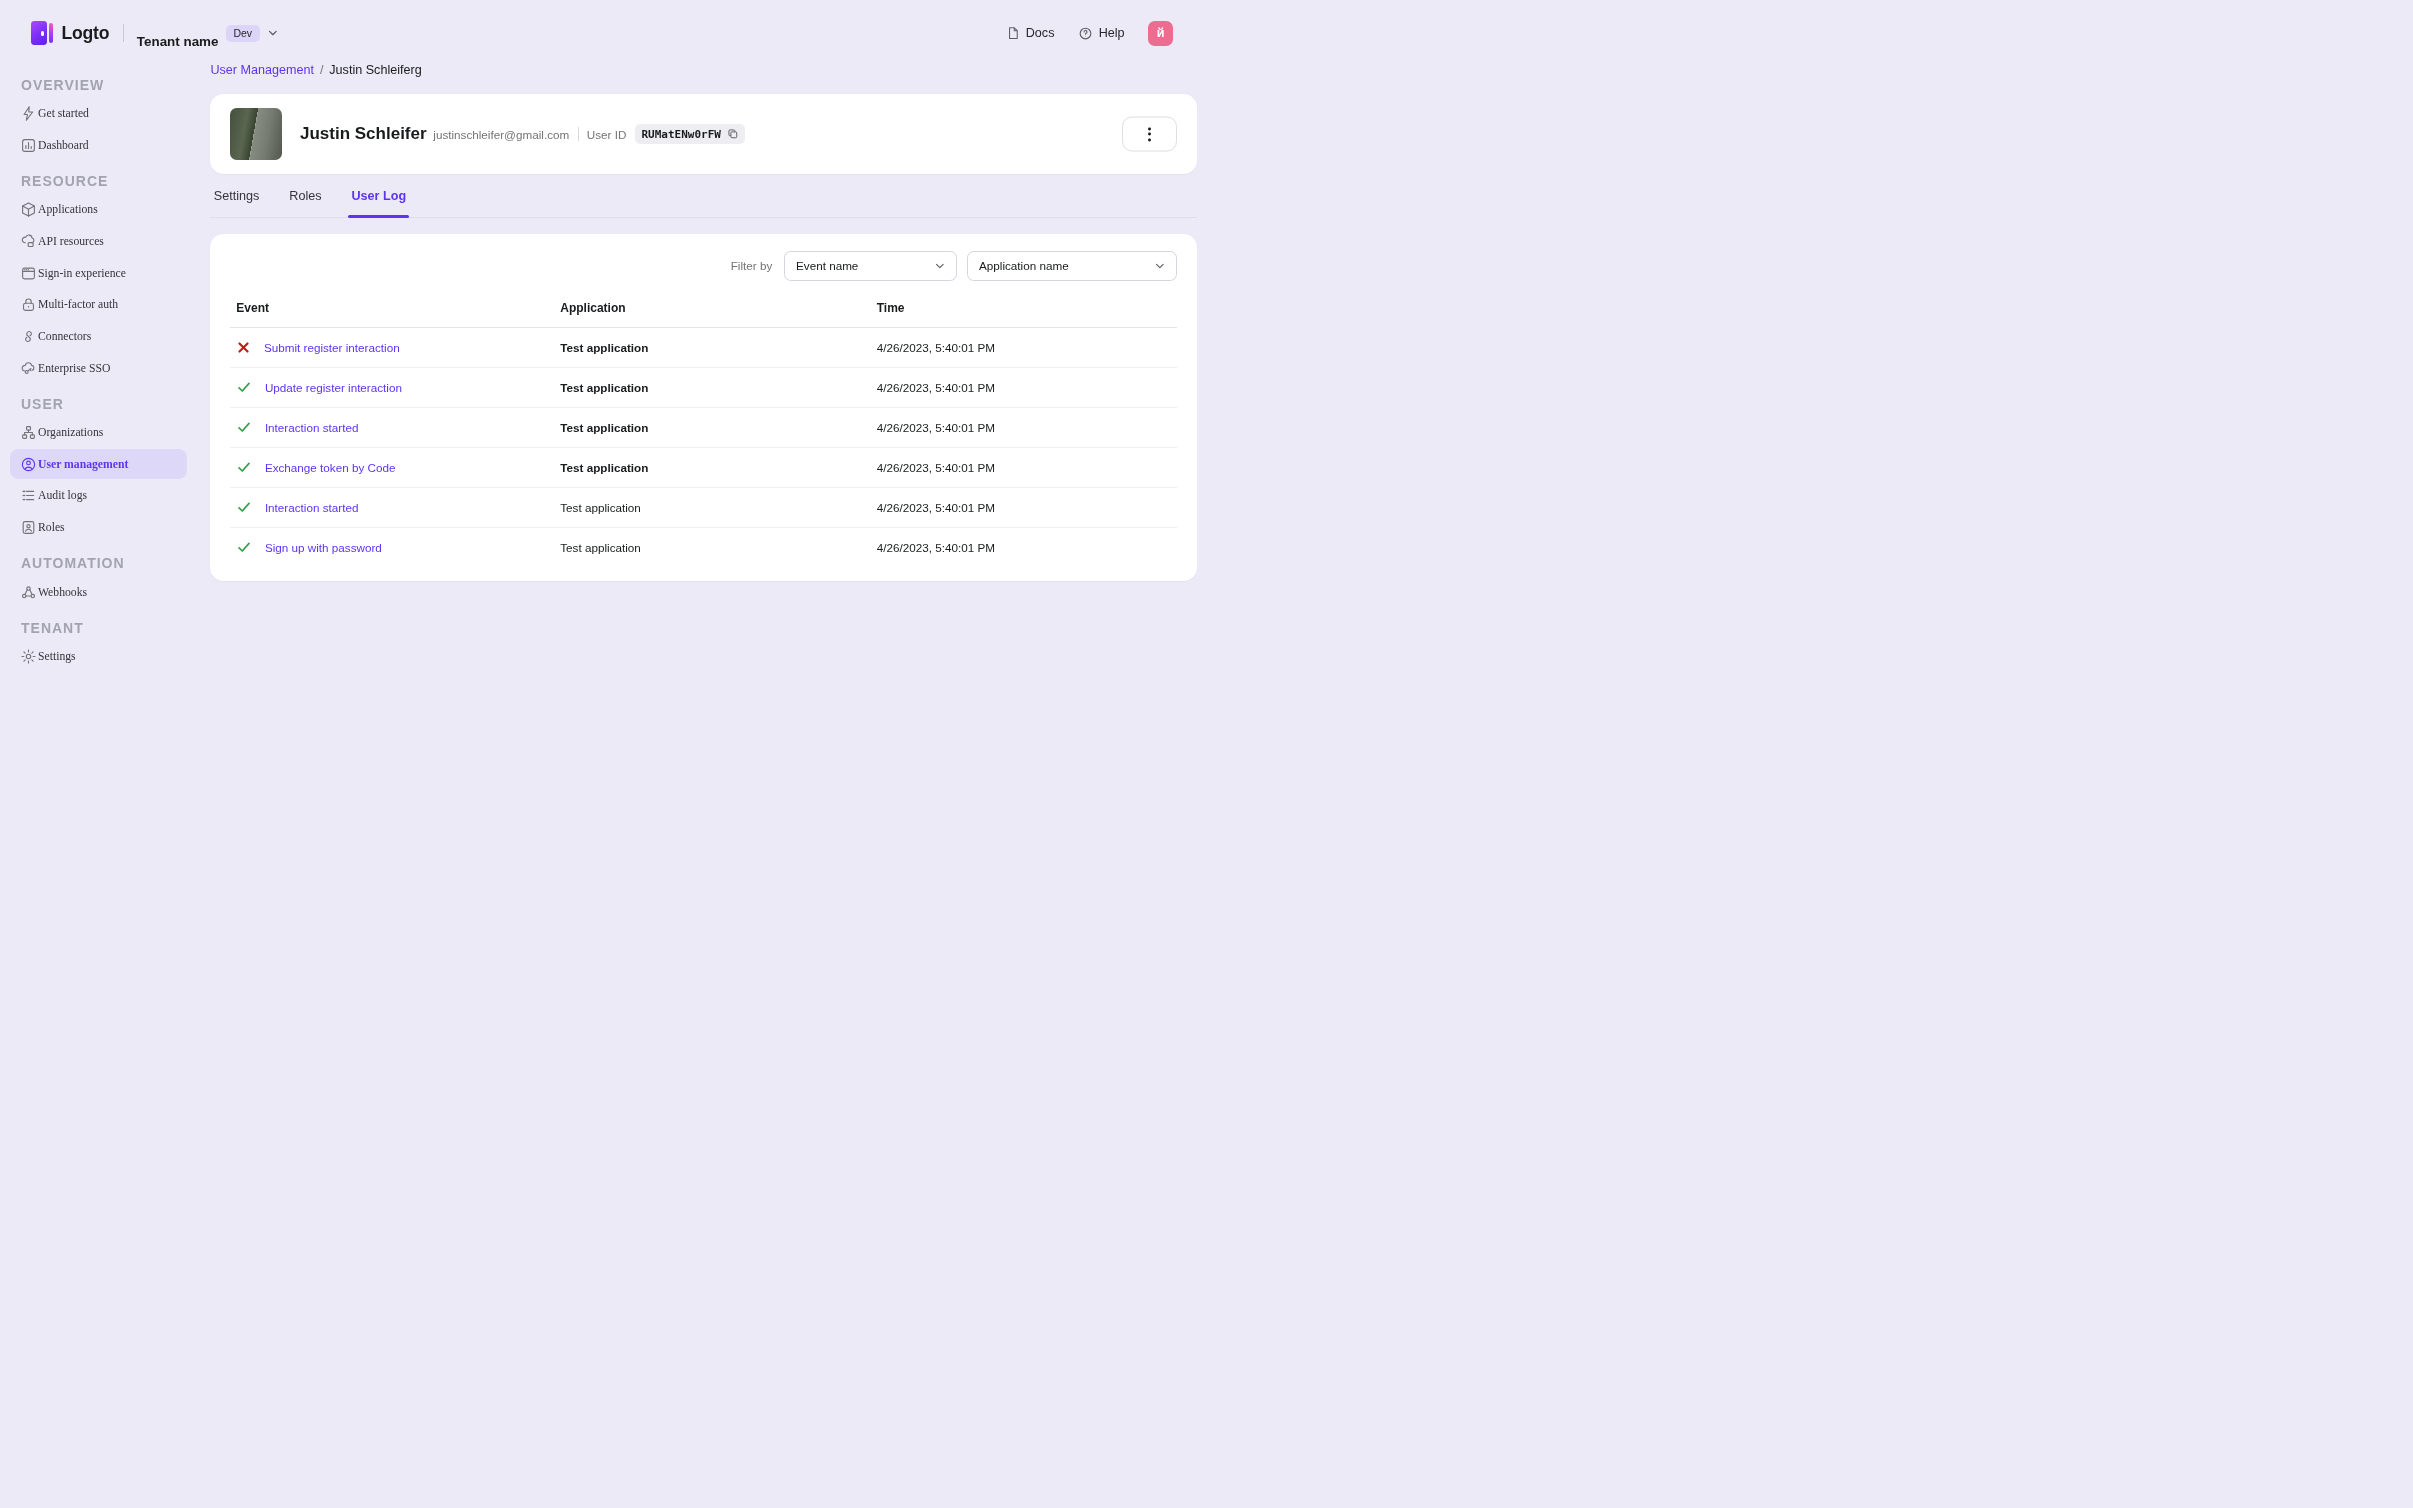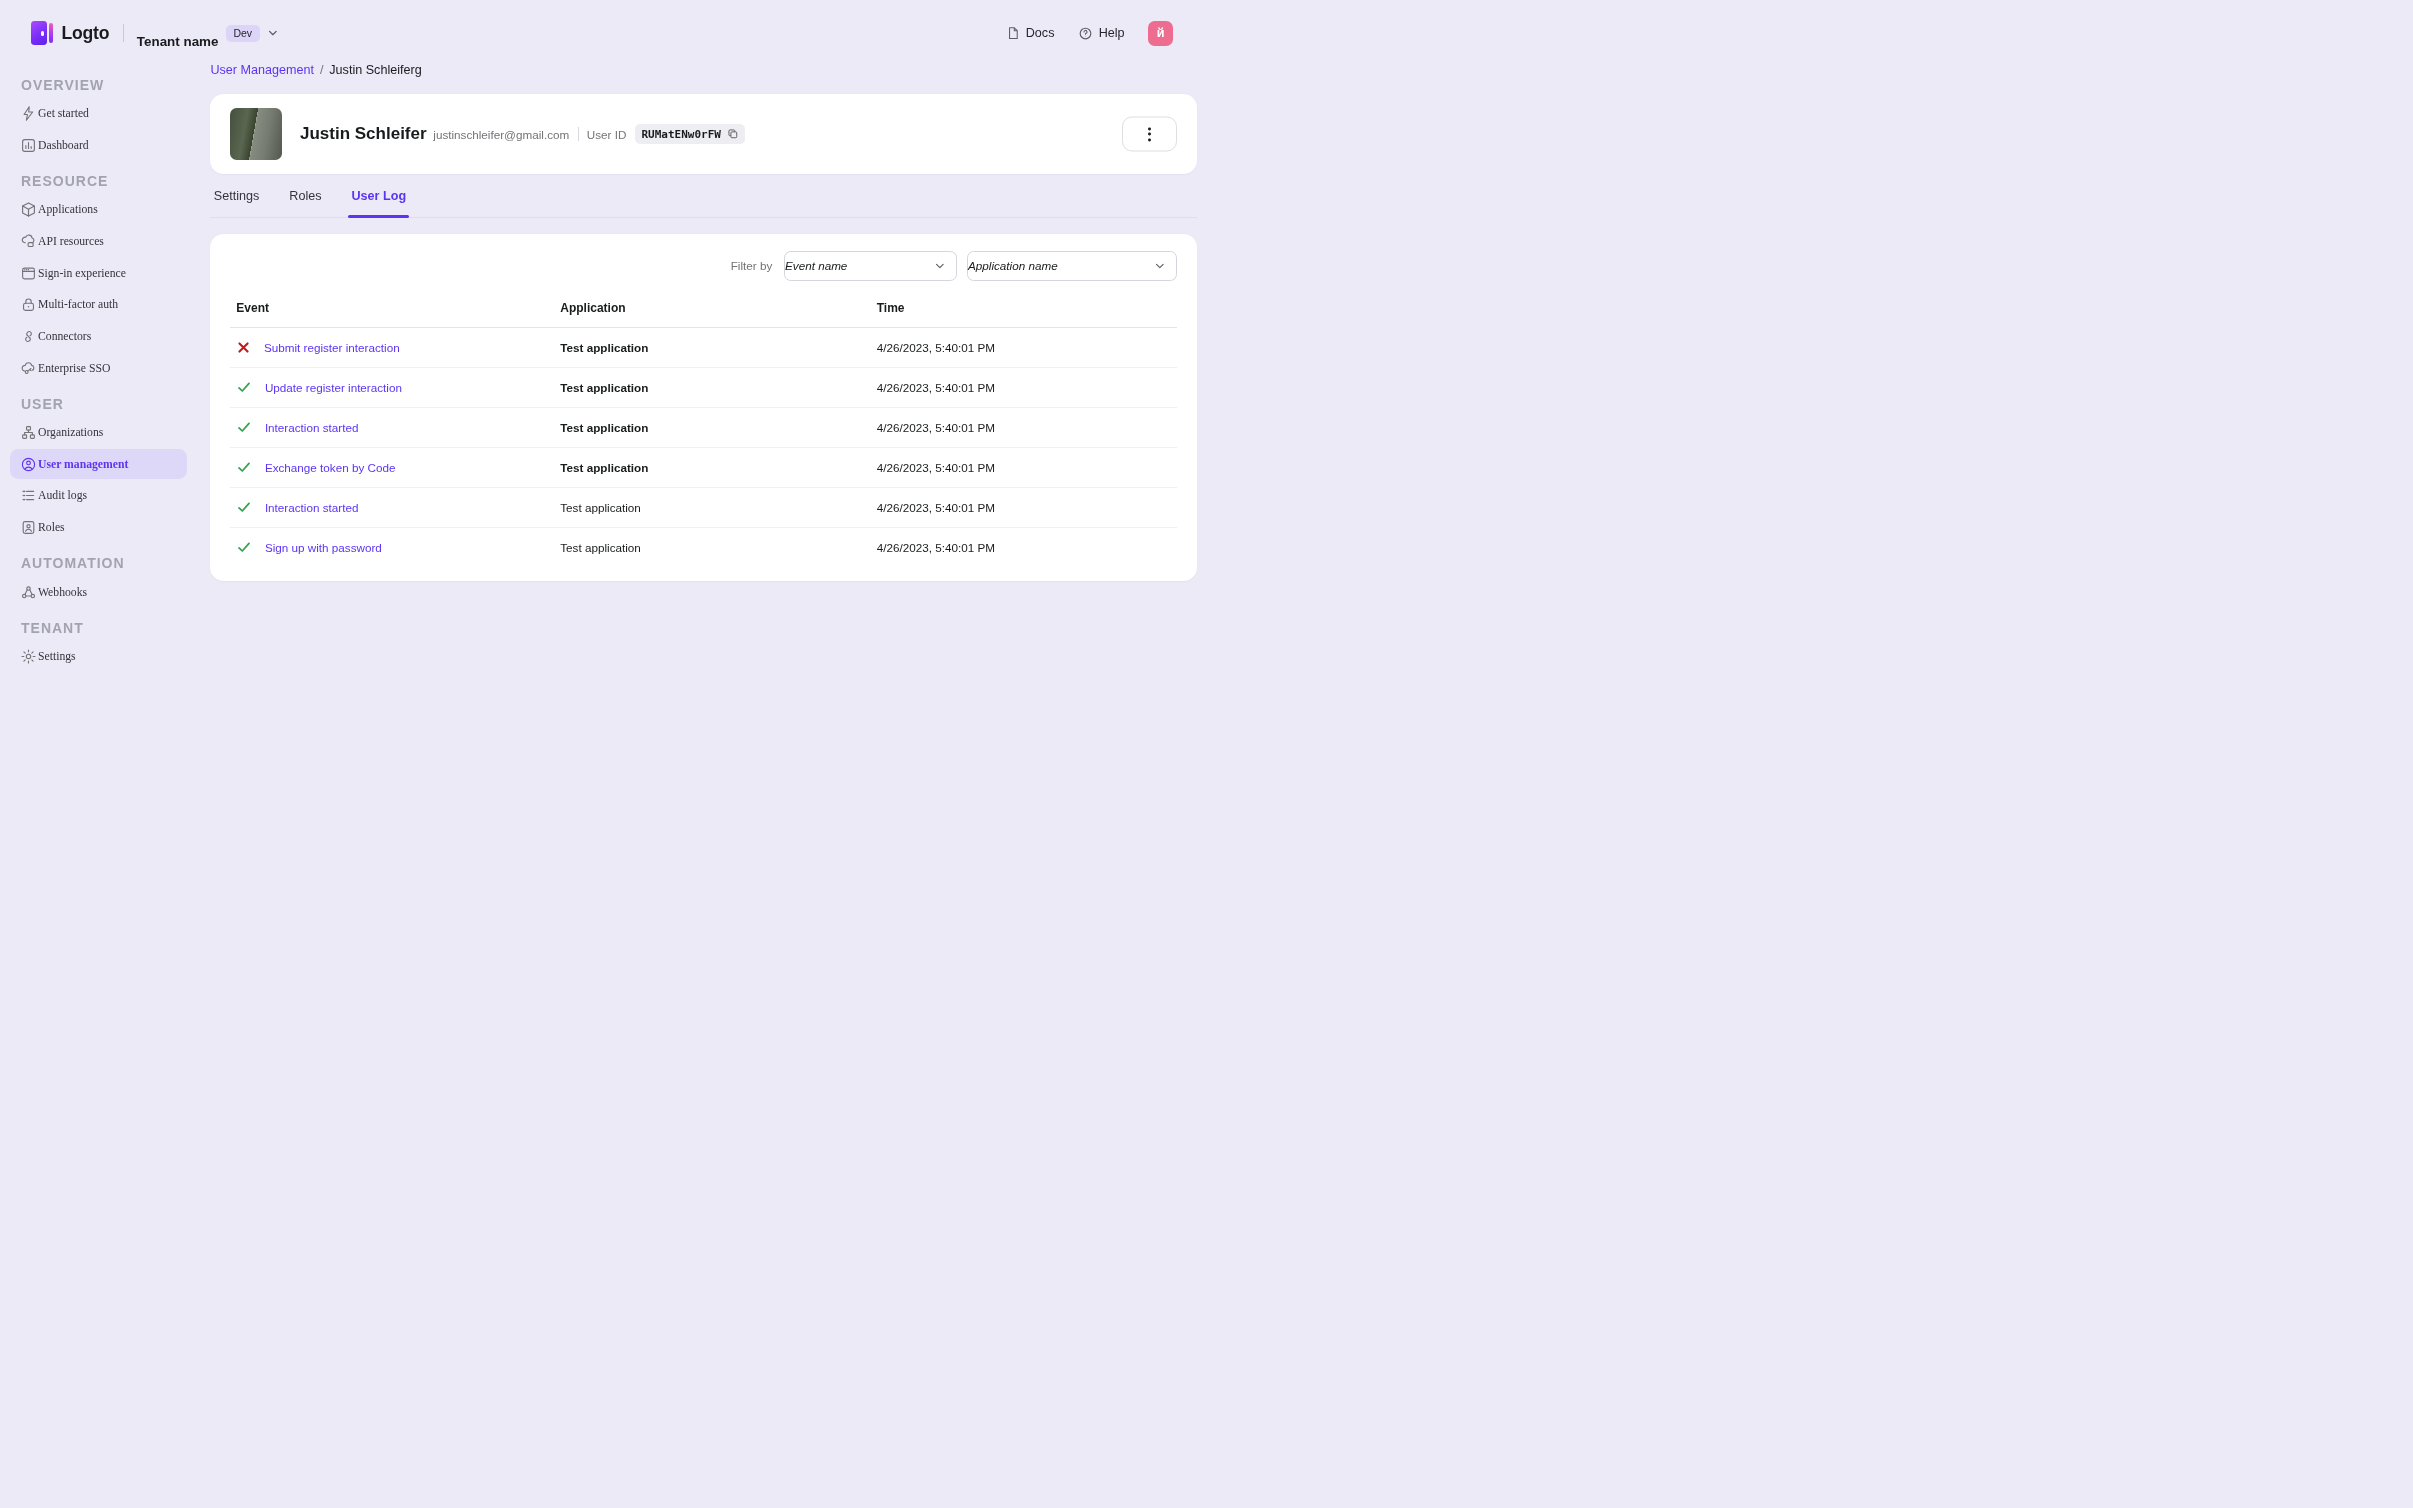--- a/index.html
+++ b/index.html
@@ -120,21 +120,21 @@
   .log-card {
     margin-top: 16px; background: #fff; border-radius: 13.4px;
     padding: 17px 20px 13.4px 20px;
     box-shadow: 0 0.8px 1.7px rgba(25,28,29,0.04);
   }
   .filter-row { display: flex; justify-content: flex-end; align-items: center; gap: 10px; }
   .filter-label { font-size: 11.7px; color: #747478; margin-right: 1.7px; }
   .select {
     height: 30px; border: 0.8px solid #D5D5DC; border-radius: 6.7px; background: #fff;
     display: flex; align-items: center; justify-content: space-between;
-    padding: 0 10px 0 0; font-size: 11.7px; color: #191C1D; cursor: pointer; font-style: italic;
+    padding: 0 10px 0 11px; font-size: 11.7px; color: #191C1D; cursor: pointer;
   }
   .select.w1 { width: 173px; }
   .select.w2 { width: 210px; }
   
   table.log { width: 100%; border-collapse: collapse; margin-top: 11.7px; }
   table.log th {
     text-align: left; font-size: 12px; font-weight: bold; color: #191C1D;
     padding: 8.4px 6.7px 11.7px 6.7px; border-bottom: 0.8px solid #E4E4EA;
   }
   table.log td {

